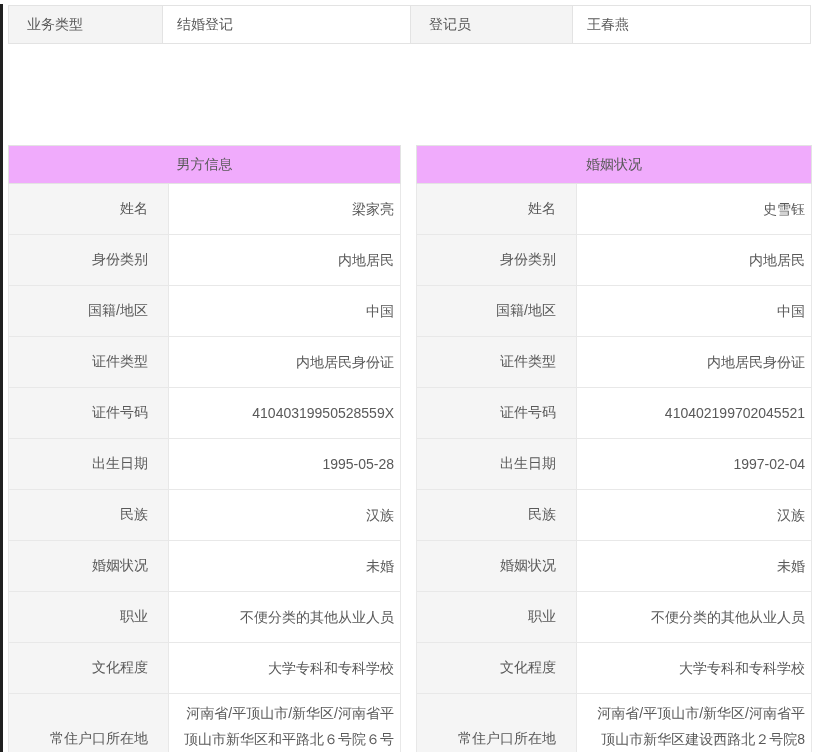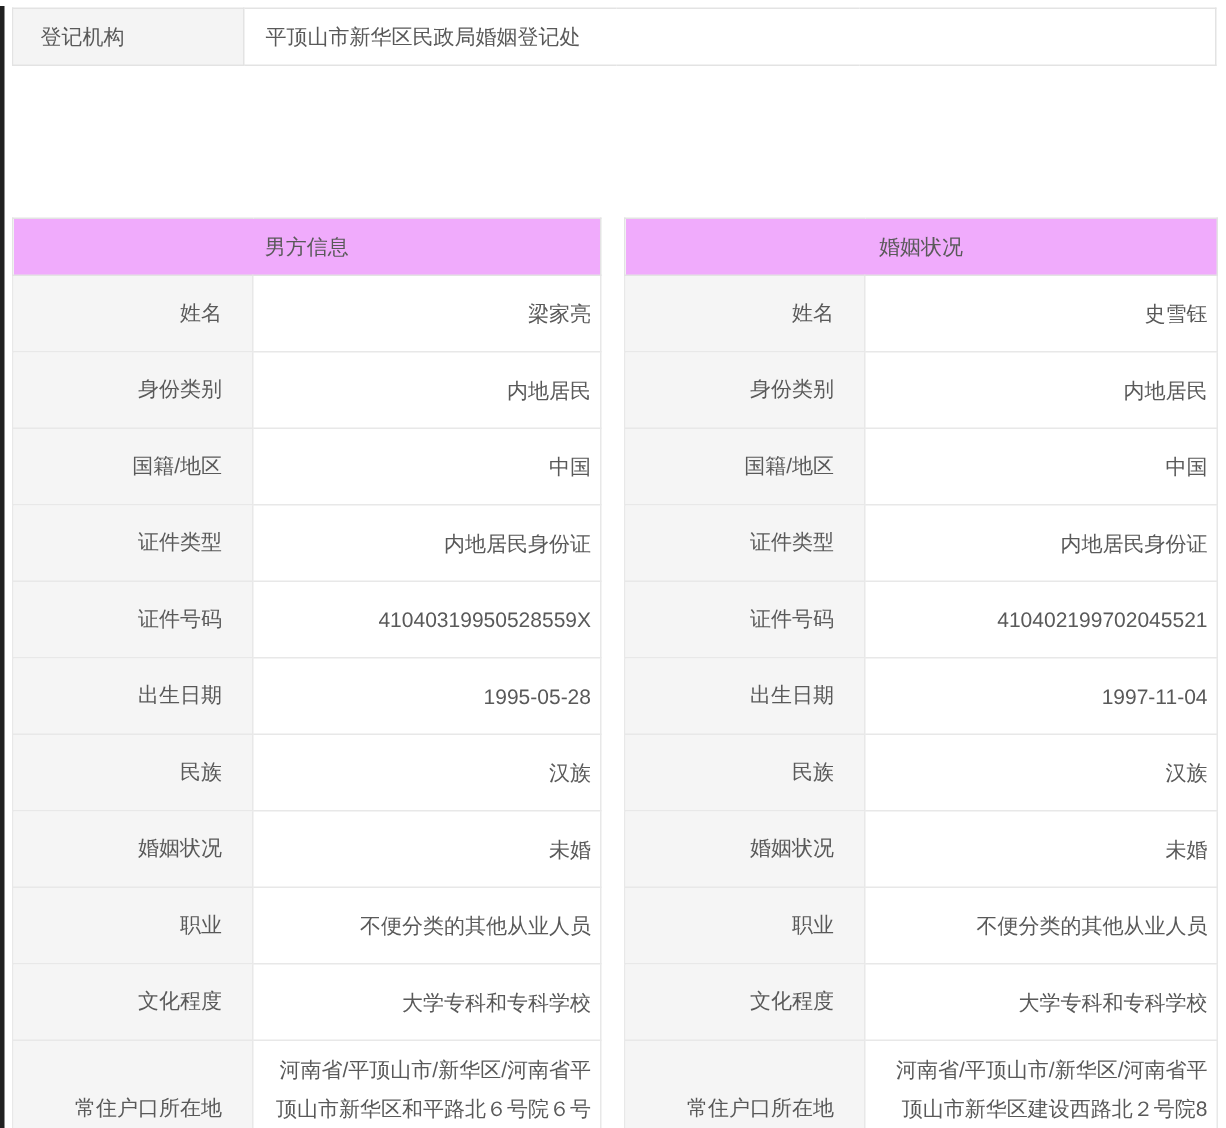--- a/index.html
+++ b/index.html
@@ -45,22 +45,24 @@
 
 <table class="summary">
   <colgroup>
     <col style="width:154px">
       <col style="width:248px">
       <col style="width:162px">
       <col style="width:238px">
   </colgroup>
   <tbody>
     <tr>
-      <td class="lbl">登记机构</td>
-      <td colspan="3">平顶山市新华区民政局婚姻登记处</td>
+      <td class="lbl">业务类型</td>
+      <td>结婚登记</td>
+      <td class="lbl">登记员</td>
+      <td>王春燕</td>
     </tr>
   </tbody>
 </table>
 
 <div class="persons">
 
   <table class="person groom-table">
     <colgroup>
         <col style="width:160px">
         <col style="width:232px">
@@ -145,21 +147,21 @@
       <tr>
         <td class="lbl">证件类型</td>
         <td class="val">内地居民身份证</td>
       </tr>
       <tr>
         <td class="lbl">证件号码</td>
         <td class="val">410402199702045521</td>
       </tr>
       <tr>
         <td class="lbl">出生日期</td>
-        <td class="val">1997-11-04</td>
+        <td class="val">1997-02-04</td>
       </tr>
       <tr>
         <td class="lbl">民族</td>
         <td class="val">汉族</td>
       </tr>
       <tr>
         <td class="lbl">婚姻状况</td>
         <td class="val">未婚</td>
       </tr>
       <tr>

